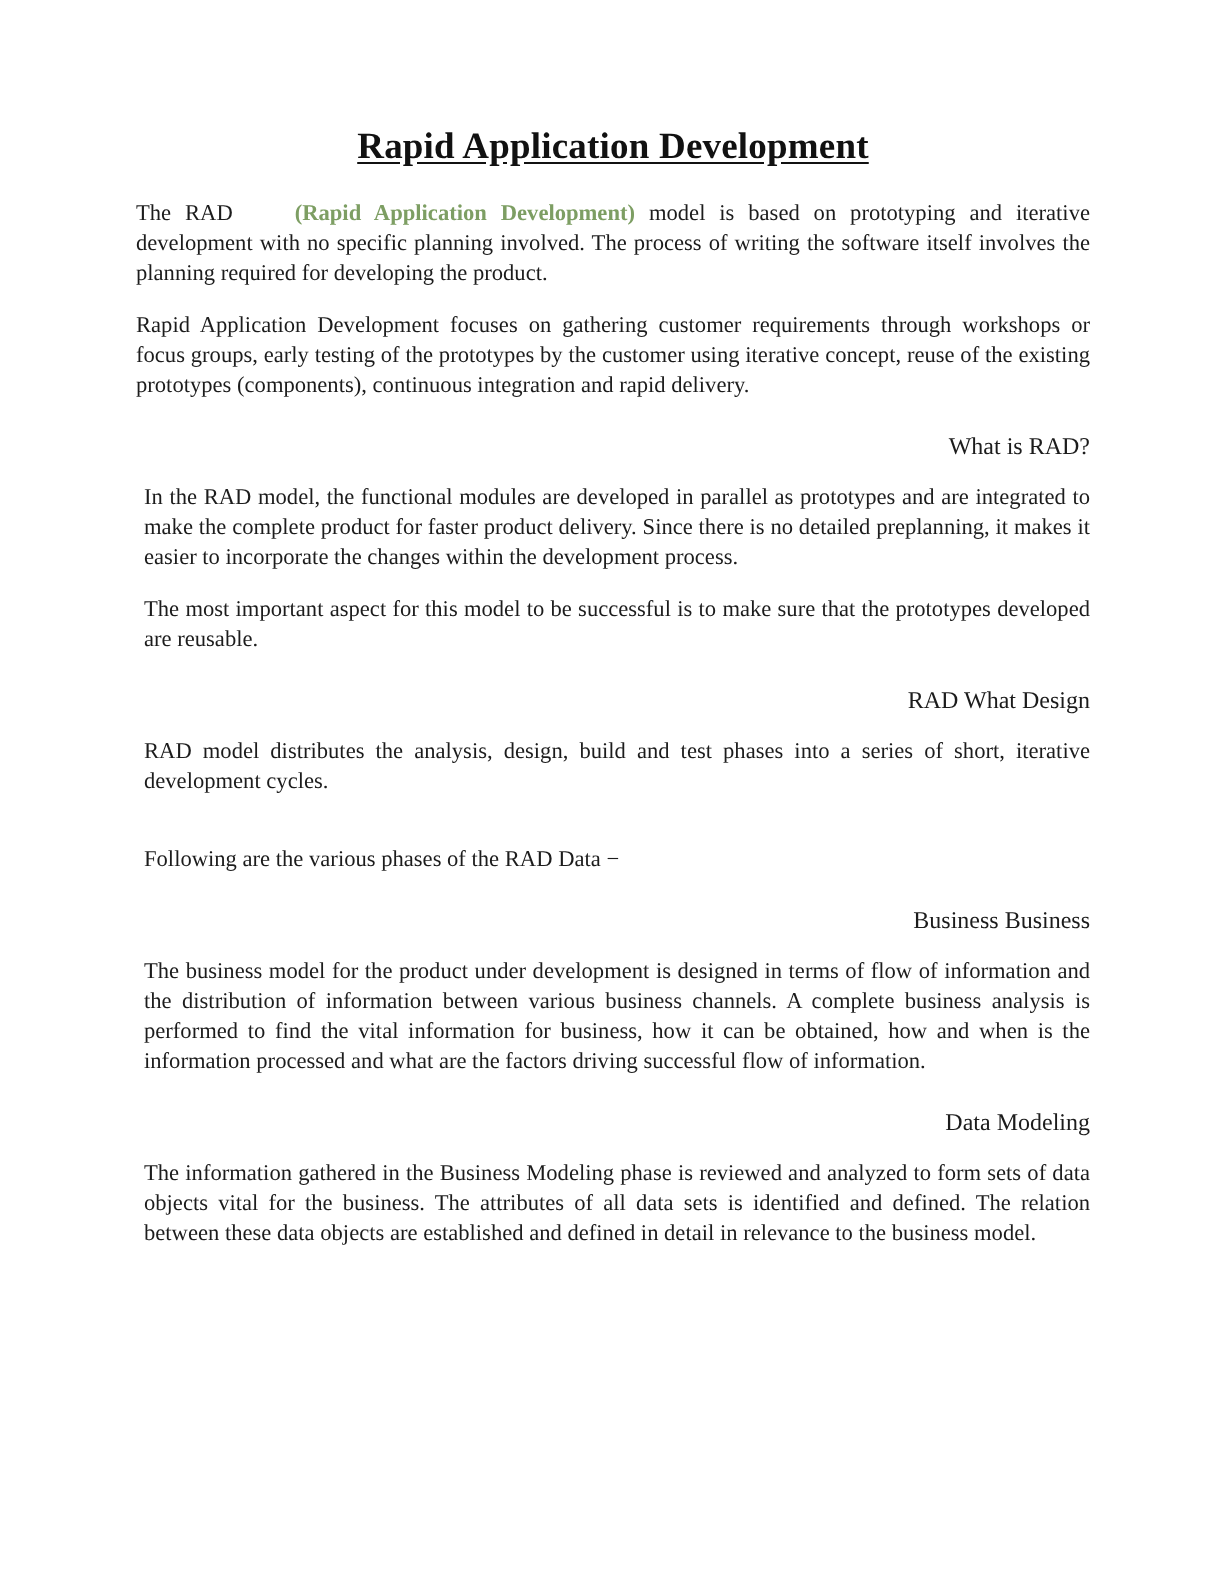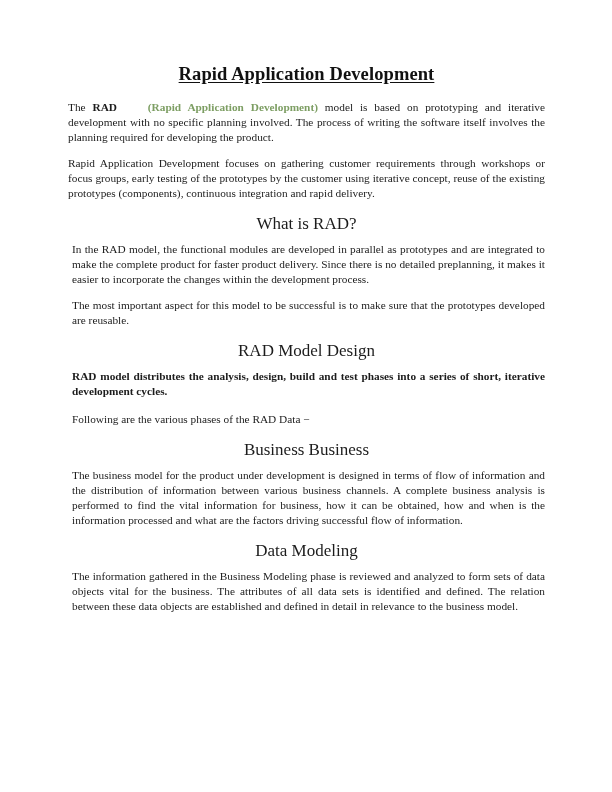--- a/index.html
+++ b/index.html
@@ -54,47 +54,46 @@
     color: #1c1c1c;
   }
 
   
   .para.indent {
     padding-left: 4px;
   }
 
   
   .heading {
-    font-size: 17px;
+    font-size: 12px;
     line-height: 15.0px;
-    text-align: center;
+    text-align: right;
     margin: 0 0 11px 0;
     color: #1c1c1c;
   }
 
   .heading.gap-top {
     margin-top: 15px;
   }
 
   .para.gap-top {
     margin-top: 4px;
   }
 
   .b {
-    font-weight: bold;
+    font-weight: normal;
   }
 
   .accent {
     font-weight: bold;
     padding-left: 24px;
   }
 
   .tight {
-    margin-bottom: 13px;
-    font-weight: bold;
+    margin-bottom: 24px;
   }
 </style>
 </head>
 <body>
 
 <div class="page">
   <div class="doc-body">
 
     <h1 class="doc-title"><span>Rapid Application Development</span></h1>
 
@@ -103,21 +102,21 @@
     <p class="para">Rapid Application Development focuses on gathering customer requirements through workshops or focus groups, early testing of the prototypes by the customer using iterative concept, reuse of the existing prototypes (components), continuous integration and rapid delivery.</p>
 
     <p class="heading gap-top">What is RAD?</p>
 
 
     <p class="para indent">In the RAD model, the functional modules are developed in parallel as prototypes and are integrated to make the complete product for faster product delivery. Since there is no detailed preplanning, it makes it easier to incorporate the changes within the development process.</p>
 
 
     <p class="para indent">The most important aspect for this model to be successful is to make sure that the prototypes developed are reusable.</p>
 
-    <p class="heading gap-top">RAD Model Design</p>
+    <p class="heading gap-top">RAD What Design</p>
 
     <p class="para indent gap-top tight">RAD model distributes the analysis, design, build and test phases into a series of short, iterative development cycles.</p>
 
     <p class="para indent">Following are the various phases of the RAD Data −</p>
 
     <p class="heading gap-top">Business Business</p>
 
     <p class="para indent gap-top">The business model for the product under development is designed in terms of flow of information and the distribution of information between various business channels. A complete business analysis is performed to find the vital information for business, how it can be obtained, how and when is the information processed and what are the factors driving successful flow of information.</p>
 
     <p class="heading gap-top">Data Modeling</p>

